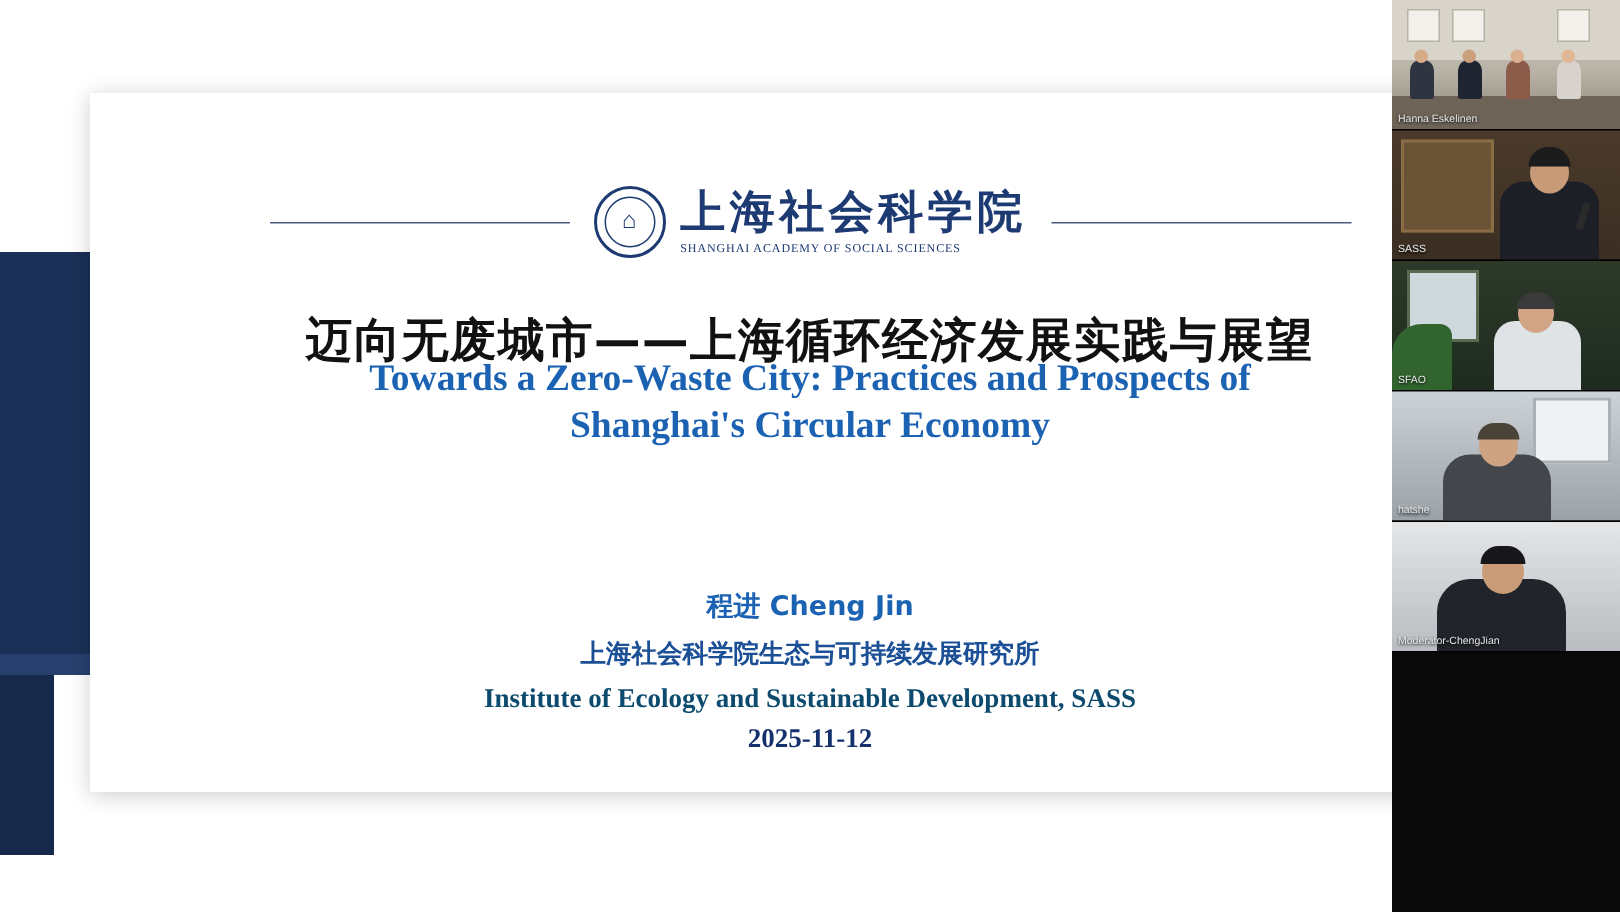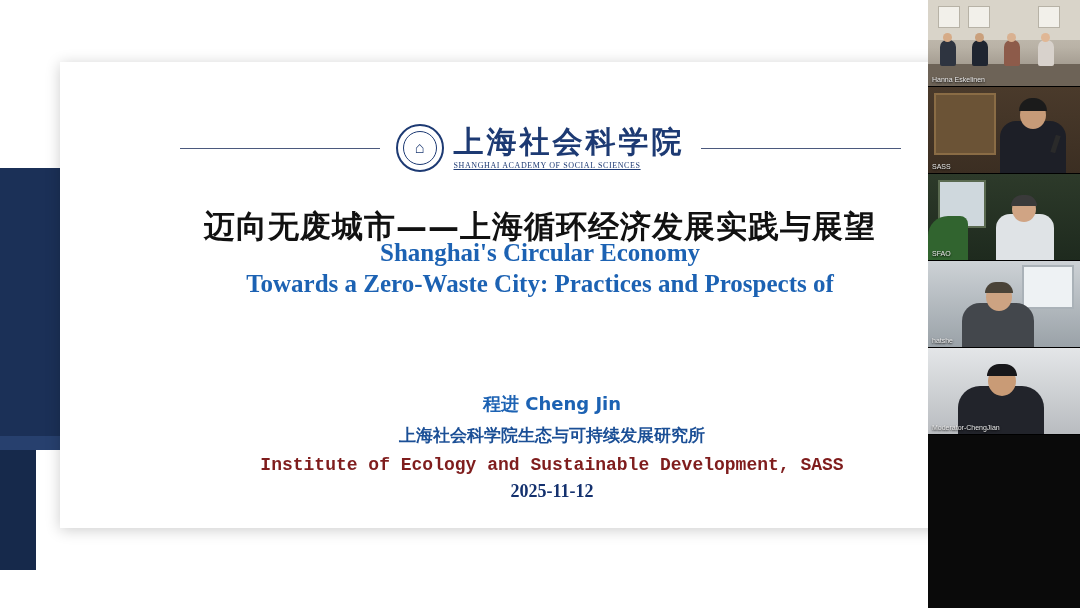--- a/index.html
+++ b/index.html
@@ -125,21 +125,20 @@
     color: #1d3a73;
     font-family: "DejaVu Sans", sans-serif;
     font-weight: bold;
   }
   .logo-en {
     font-size: 8px;
     letter-spacing: 0.6px;
     color: #1d3a73;
     font-family: "Liberation Serif", serif;
     margin-top: 4px;
-    text-decoration: underline;
   }
 
   .title-cn {
     position: absolute;
     top: 144px;
     left: 0;
     width: 100%;
     text-align: center;
     font-size: 31px;
     font-weight: bold;
@@ -156,44 +155,44 @@
     font-size: 25px;
     color: #1c62b3;
     font-family: "Liberation Serif", serif;
     font-weight: bold;
     line-height: 1.25;
   }
 
   .byline {
     position: absolute;
     top: 330px;
-    left: 12px;
+    left: 0;
     width: 100%;
     text-align: center;
   }
   .byline .name {
     font-size: 18px;
     color: #1c62b3;
     font-weight: bold;
     font-family: "DejaVu Sans", sans-serif;
     margin-bottom: 8px;
   }
   .byline .org-cn {
     font-size: 17px;
     color: #1b4f96;
     font-weight: bold;
     font-family: "DejaVu Sans", sans-serif;
     margin-bottom: 8px;
     text-align: center;
   }
   .byline .org-en {
     font-size: 18px;
-    color: #7f1d1d;
-    font-weight: bold;
-    font-family: Liberation Mono, monospace;
+    color: #0c4a6e;
+    font-weight: bold;
+    font-family: Liberation Serif, serif;
     margin-bottom: 6px;
   }
   .byline .date {
     font-size: 18px;
     color: #14316e;
     font-weight: bold;
     font-family: "Liberation Serif", serif;
   }
 
   
@@ -303,22 +302,22 @@
             <div class="logo-cn">上海社会科学院</div>
             <div class="logo-en">SHANGHAI ACADEMY OF SOCIAL SCIENCES</div>
           </div>
         </div>
         <div class="rule"></div>
       </div>
 
       <div class="title-cn">迈向无废城市——上海循环经济发展实践与展望</div>
 
       <div class="title-en">
+        <div>Towards a Zero-Waste City: Practices and Prospects of</div>
         <div>Shanghai's Circular Economy</div>
-        <div>Towards a Zero-Waste City: Practices and Prospects of</div>
       </div>
 
       <div class="byline">
         <div class="name">程进 Cheng Jin</div>
         <div class="org-cn">上海社会科学院生态与可持续发展研究所</div>
         <div class="org-en">Institute of Ecology and Sustainable Development, SASS</div>
         <div class="date">2025-11-12</div>
       </div>
 
     </div>

